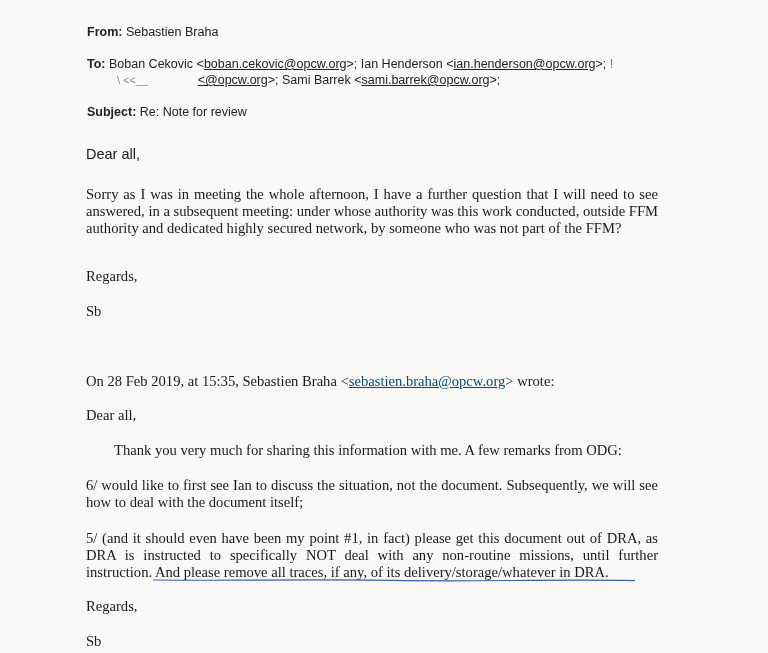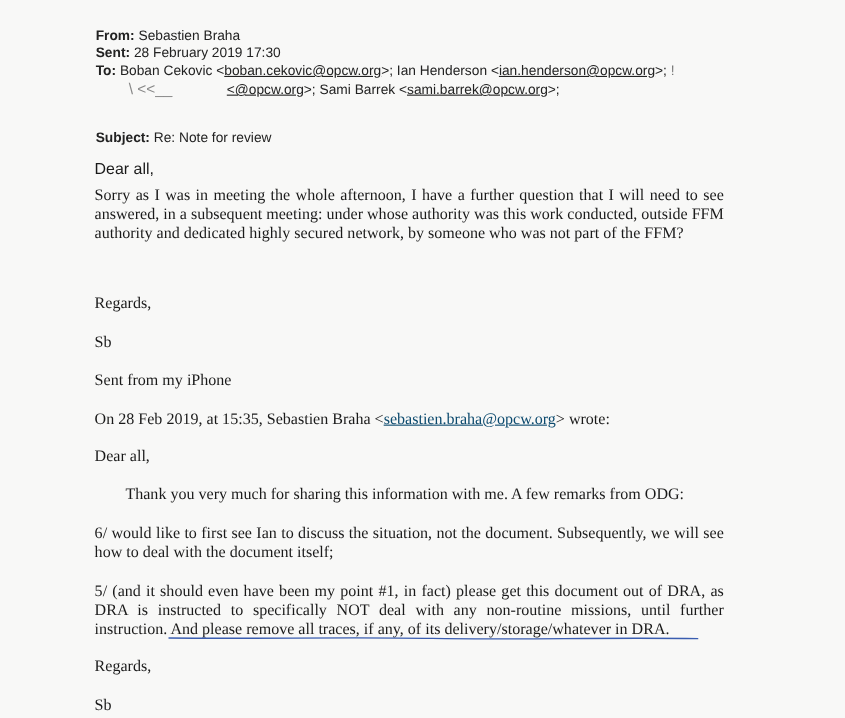--- a/index.html
+++ b/index.html
@@ -32,44 +32,39 @@
 </style>
 </head>
 <body>
 
 <div class="page">
 
   <div class="hdr" style="top:24px;">
     <b>From:</b>
     <span>Sebastien Braha</span>
   </div>
-  <div class="hdr" style="top:40px;">
-    <b>Sent:</b>
-    <span>28 February 2019 17:30</span>
-  </div>
   <div class="hdr" style="top:56px;">
     <b>To:</b>
     <span>Boban Cekovic </span><span>&lt;</span><a>boban.cekovic@opcw.org</a><span>&gt;; </span><span>Ian Henderson </span><span>&lt;</span><a>ian.henderson@opcw.org</a><span>&gt;; </span><span style="color:#777;">!</span>
   </div>
   <div class="hdr" style="top:72px; left:117px;">
-    <span style="color:#888;font-size:14px;">\  &lt;&lt;__</span>
+    <span style="color:#888;font-size:11px;">\  &lt;&lt;__</span>
     <span style="display:inline-block;width:46px;"></span><a>&lt;@opcw.org</a><span>&gt;; Sami Barrek &lt;</span><a>sami.barrek@opcw.org</a><span>&gt;;</span>
   </div>
-  <div class="hdr" style="top:104px;margin-top:13px;">
+  <div class="hdr" style="top:104px;">
     <b>Subject:</b>
     <span>Re: Note for review</span>
   </div>
 
   <div class="body-text sans" style="top:146px;">Dear all,</div>
 
-  <div class="body-text justify" style="top:170px;">Sorry as I was in meeting the whole afternoon, I have a further question that I will need to see answered, in a subsequent meeting: under whose authority was this work conducted, outside FFM authority and dedicated highly secured network, by someone who was not part of the FFM?</div>
+  <div class="body-text justify" style="top:186px;">Sorry as I was in meeting the whole afternoon, I have a further question that I will need to see answered, in a subsequent meeting: under whose authority was this work conducted, outside FFM authority and dedicated highly secured network, by someone who was not part of the FFM?</div>
 
   <div class="body-text" style="top:268px;">Regards,</div>
   <div class="body-text" style="top:303px;">Sb</div>
-  <div class="body-text" style="top:338px;">Sent from my iPhone</div>
 
   <div class="body-text" style="top:373px;">
     <span>On 28 Feb 2019, at 15:35, Sebastien Braha &lt;</span><a>sebastien.braha@opcw.org</a><span>&gt; wrote:</span>
   </div>
 
   <div class="body-text" style="top:407px;">Dear all,</div>
 
   <div class="body-text" style="top:442px;margin-left:28px;">Thank you very much for sharing this information with me. A few remarks from ODG:</div>
 
   <div class="body-text justify" style="top:477px;">6/ would like to first see Ian to discuss the situation, not the document. Subsequently, we will see how to deal with the document itself;</div>

